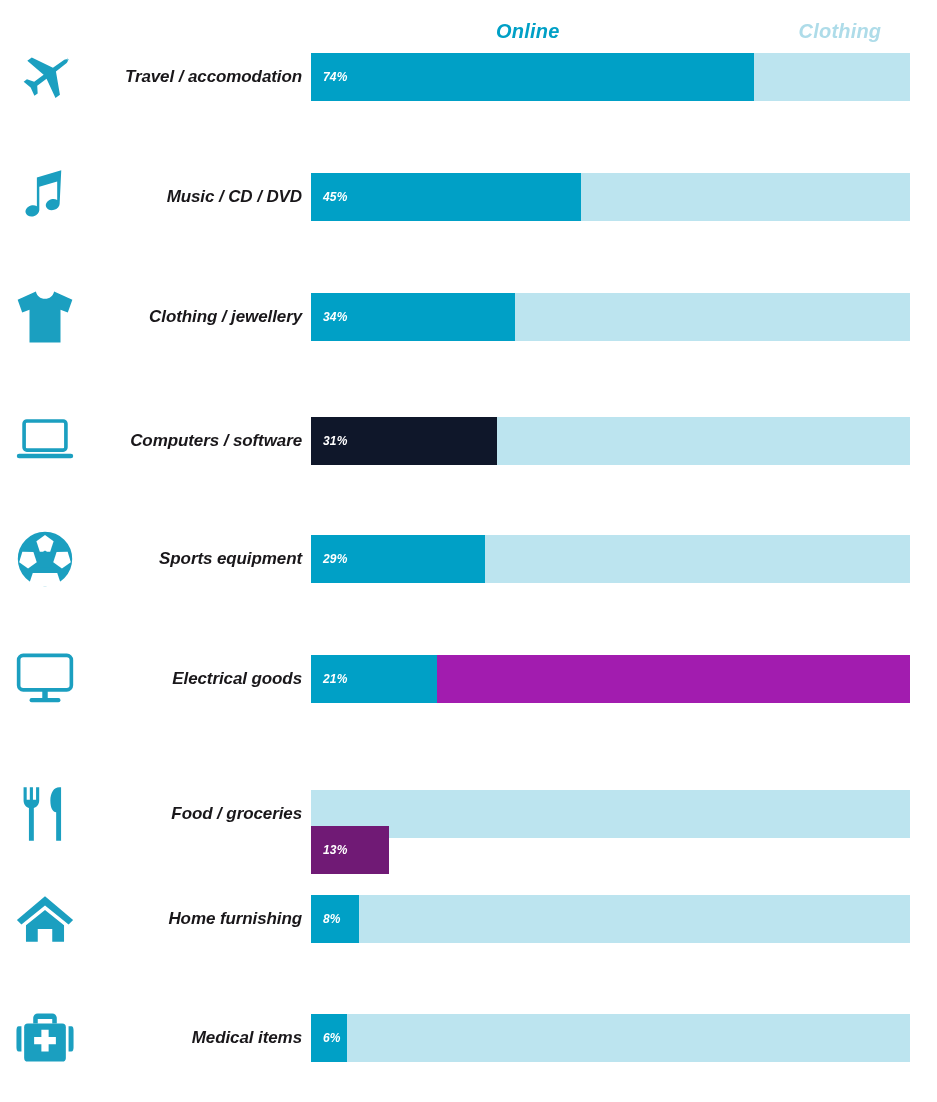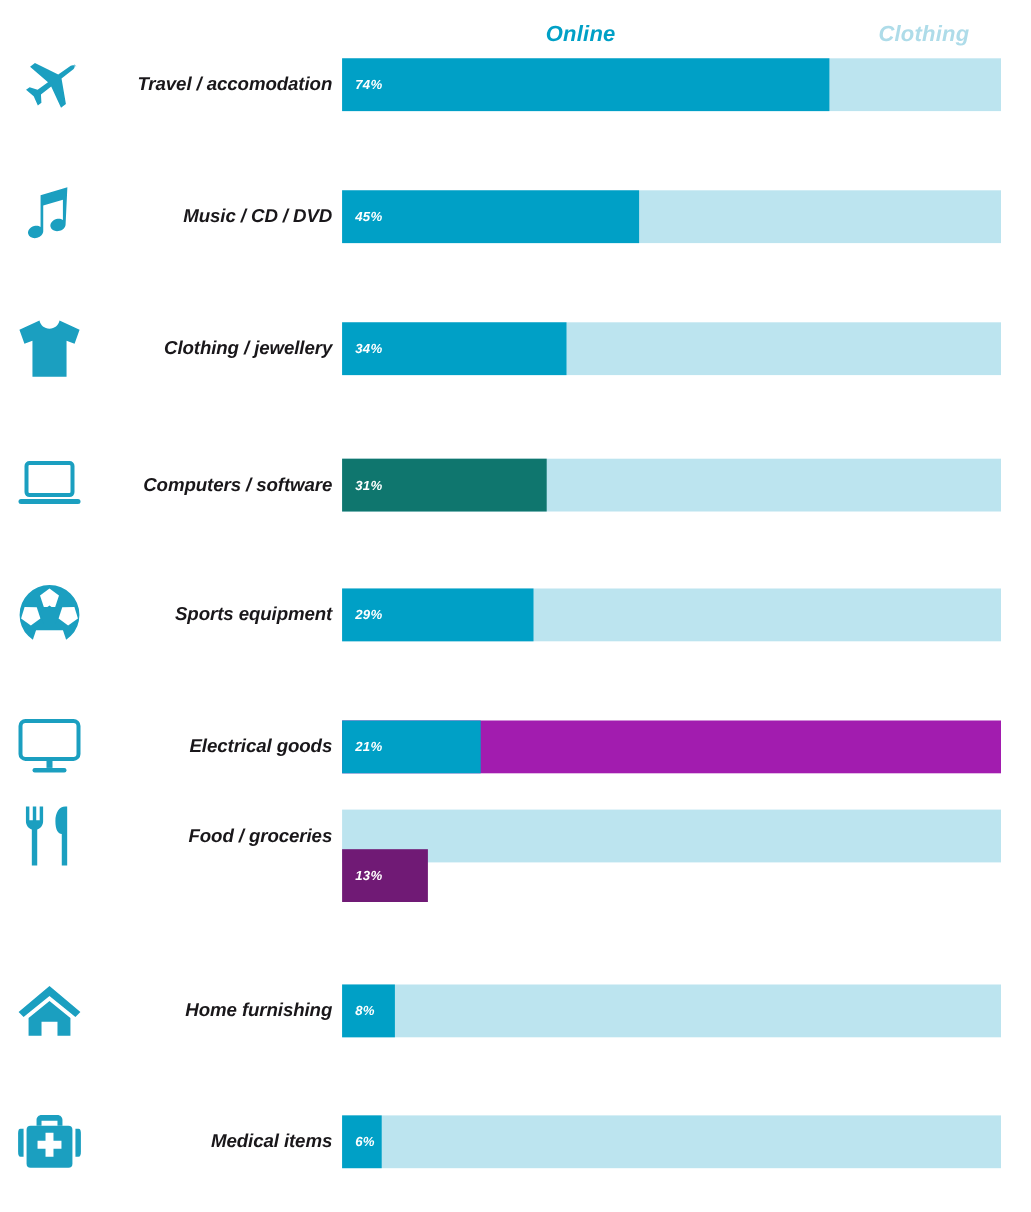--- a/index.html
+++ b/index.html
@@ -156,21 +156,21 @@
       </div>
       <div class="row" style="top: 417px;">
         <div class="row-icon">
           <svg width="60" height="48" viewBox="0 0 66 52">
             <rect x="10" y="4" width="46" height="32" rx="3" fill="none" stroke="#1B9FC0" stroke-width="4"></rect>
             <rect x="2" y="40" width="62" height="5" rx="2.5" fill="#1B9FC0"></rect>
           </svg>
         </div>
         <div class="row-label">Computers / software</div>
         <div class="bar-track" style="background: rgb(188, 228, 239);">
-          <div class="bar-fill" style="width: 31%; background: #0f766e;">
+          <div class="bar-fill" style="width: 31%; background: #0f172a;">
             <span class="bar-value">31%</span>
           </div>
         </div>
       </div>
       <div class="row" style="top: 535px;">
         <div class="row-icon">
           <svg width="58" height="58" viewBox="0 0 64 64">
             <circle cx="32" cy="32" r="29" fill="#1B9FC0"></circle>
             <circle cx="32" cy="32" r="29" fill="none" stroke="#1B9FC0" stroke-width="2"></circle>
             <path fill="#ffffff" d="M32 5.5 22.5 12.5l3.8 11.5h11.4L41.5 12.5z"></path>
@@ -195,21 +195,21 @@
             <rect x="16" y="50" width="34" height="4.5" rx="2.2" fill="#1B9FC0"></rect>
           </svg>
         </div>
         <div class="row-label">Electrical goods</div>
         <div class="bar-track" style="background: #a21caf;">
           <div class="bar-fill" style="width: 21%; background: rgb(0, 160, 198);">
             <span class="bar-value">21%</span>
           </div>
         </div>
       </div>
-      <div class="row" style="top: 736px; padding-left: 12px;">
+      <div class="row" style="top: 790px; padding-left: 12px;">
         <div class="row-icon">
           <svg width="50" height="58" viewBox="0 0 56 64">
             <path fill="#1B9FC0" d="M4 2v15c0 4 2.5 7.3 6 8.4V62h5.5V25.4c3.5-1.1 6-4.4 6-8.4V2h-3.5v14h-3.5V2H11v14H7.5V2z"></path>
             <path fill="#1B9FC0" d="M44 2c-6 0-10 6-10 15s3 13 6.5 13V62H46V2z"></path>
           </svg>
         </div>
         <div class="row-label">Food / groceries</div>
         <div class="bar-track" style="background: rgb(188, 228, 239);">
           <div class="bar-fill" style="width: 13%; background: #701a75; margin-top: 36px;">
             <span class="bar-value">13%</span>

